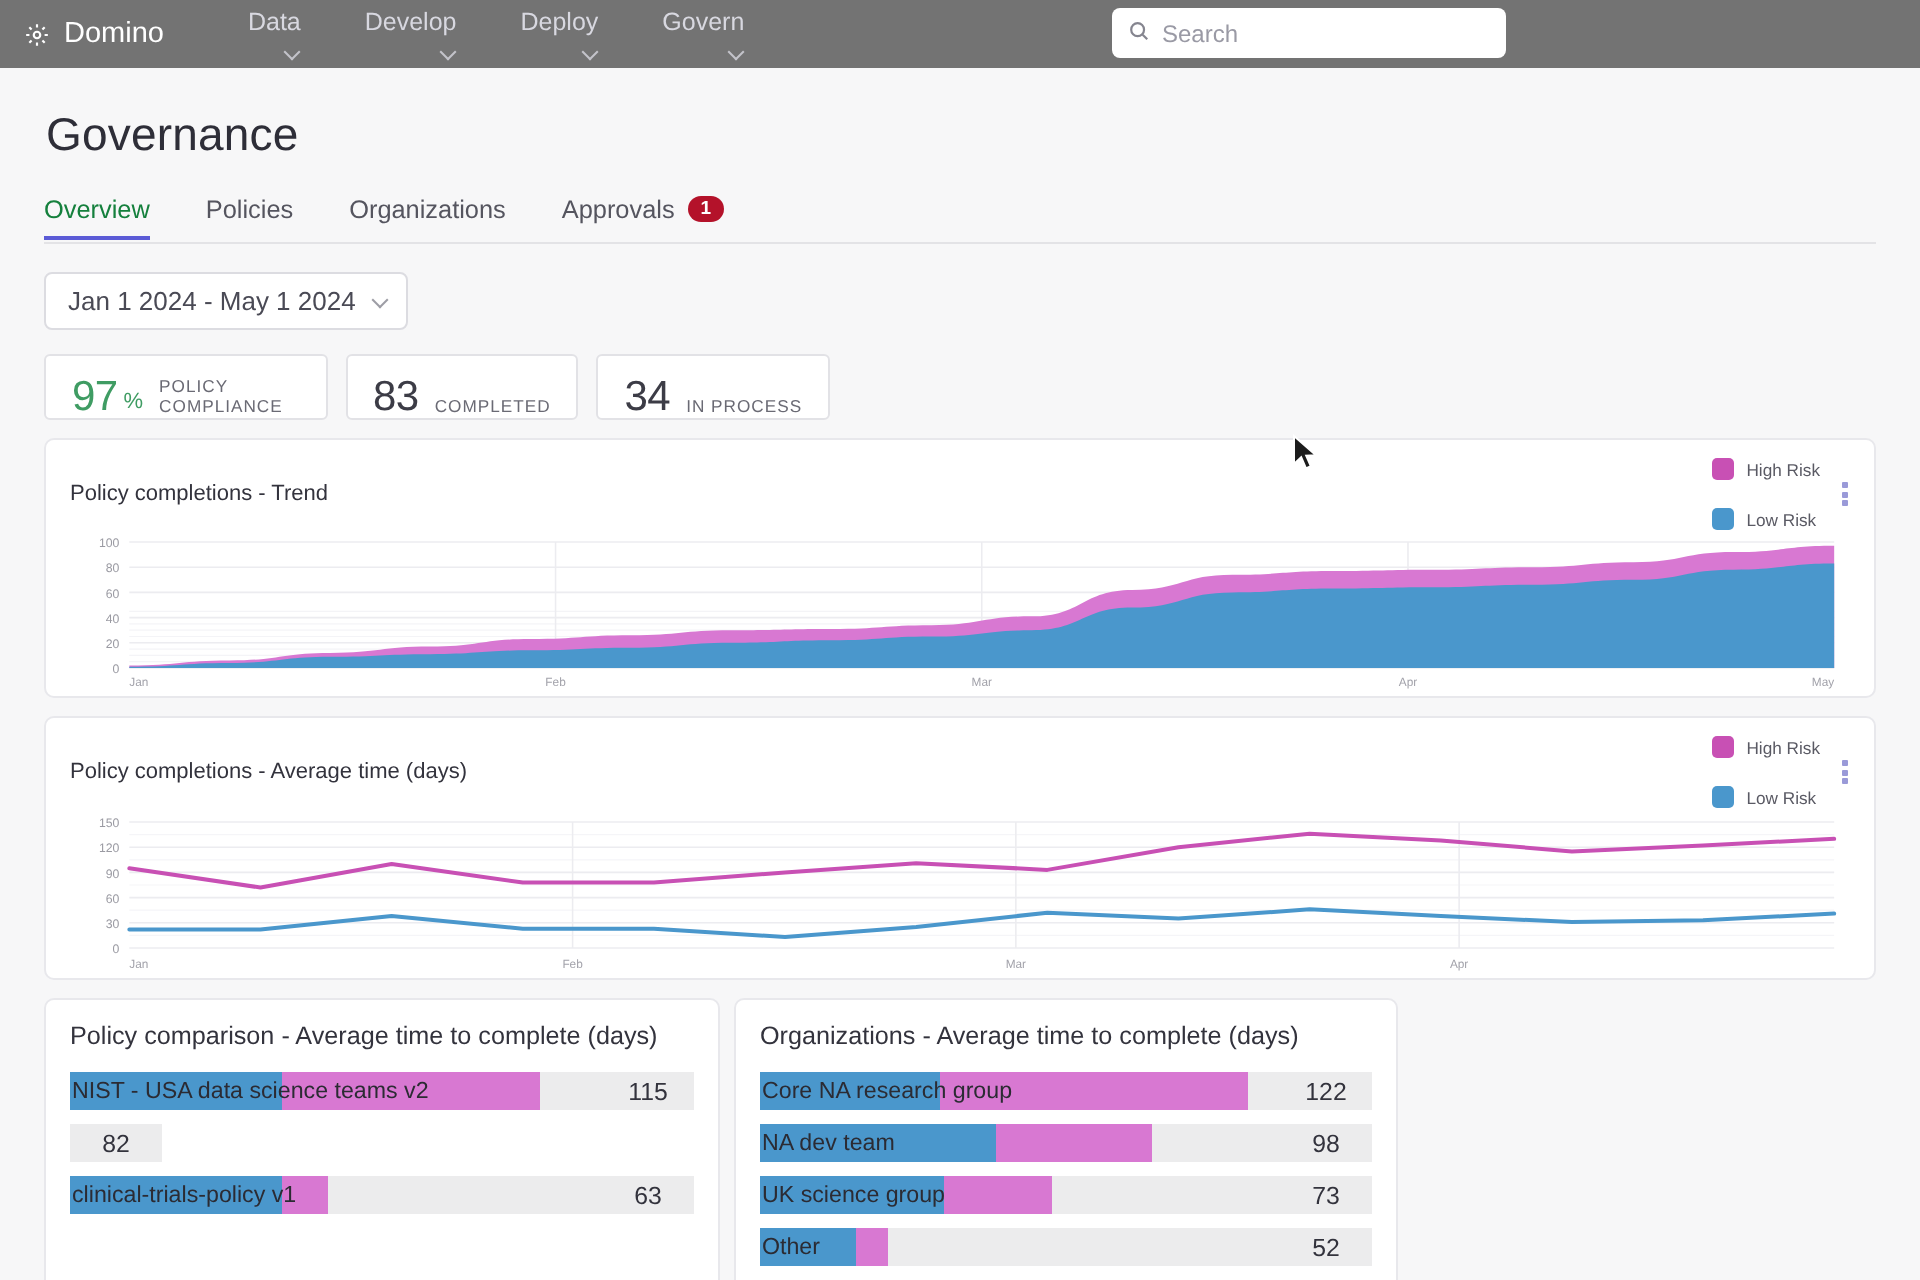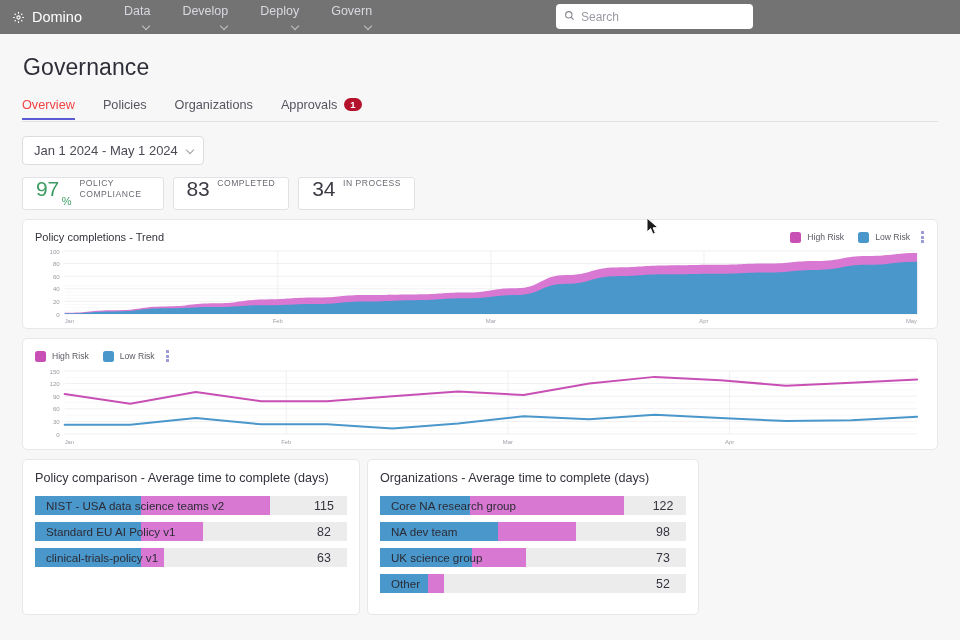--- a/index.html
+++ b/index.html
@@ -47,56 +47,56 @@
 
   
   .page { flex: 1; background: #f7f7f8; padding: 0 22px; overflow: hidden; position: relative; }
   .page-title { font-size: 23px; font-weight: 400; color: #2e2e38; padding: 20px 0 14px 1px; letter-spacing: .1px; }
 
   .tabs { display: flex; align-items: center; gap: 0; border-bottom: 1px solid #e3e3e6; height: 27px; }
   .tab {
     font-size: 12.7px; color: #55555f; padding: 0 0 7px 0; margin-right: 28px; cursor: pointer;
     display: flex; align-items: center; gap: 7px; position: relative; white-space: nowrap;
   }
-  .tab.active { color: #ef4444; }
+  .tab.active { color: #15803d; }
   .tab.active::after {
     content: ""; position: absolute; left: 0; right: 0; bottom: -1px; height: 2px; background: #5b5bd6;
   }
   .badge {
     background: #b4122a; color: #fff; font-size: 9.5px; border-radius: 9px; padding: 1.5px 6px 2px;
     line-height: 1; font-weight: 600;
   }
 
   .daterange {
     margin-top: 14px; display: inline-flex; align-items: center; gap: 9px; background: #fff;
     border: 1px solid #dcdce1; border-radius: 4px; padding: 6px 9px 6px 11px; font-size: 13px; color: #4a4a55;
     cursor: pointer;
   }
   .daterange .caret { color: #85858f; }
 
   .kpis { display: flex; gap: 9px; margin-top: 12px; }
   .kpi {
     background: #fff; border: 1px solid #e2e2e6; border-radius: 3px; height: 33px;
-    display: flex; align-items: flex-start; padding: 0 13px; gap: 8px;
+    display: flex; align-items: flex-end; padding: 0 13px; gap: 8px;
   }
   .kpi-num { font-size: 21px; font-weight: 400; color: #3c3c46; line-height: 1; letter-spacing: -.3px; }
   .kpi-num.green { color: #3f9c63; }
   .kpi-pct { font-size: 11px; color: #3f9c63; margin-left: -5px; align-self: flex-end; padding-bottom: 2px; }
   .kpi-label {
     font-size: 8.6px; color: #6a6a74; letter-spacing: .5px; line-height: 1.25; text-transform: uppercase;
     max-width: 70px;
   }
 
   
   .card {
     background: #fff; border: 1px solid #e8e8ec; border-radius: 5px; margin-top: 9px; position: relative;
   }
   .card-head { display: flex; align-items: center; padding: 9px 11px 3px 12px; }
   .card-title { font-size: 11px; color: #33333d; flex: 1; }
-  .legend { display: flex; align-items: flex-start; gap: 14px; margin-right: 9px; }
+  .legend { display: flex; align-items: flex-start; gap: 14px; margin-right: 9px; flex-direction: column; }
   .legend-item { display: flex; align-items: center; gap: 6px; font-size: 8.6px; color: #5a5a64; }
   .swatch { width: 11px; height: 11px; border-radius: 2.5px; display: inline-block; }
   .kebab { display: flex; flex-direction: column; gap: 1.5px; padding: 2px 2px; cursor: pointer; }
   .kebab i { width: 3px; height: 3px; background: #9a9ad8; border-radius: .5px; display: block; }
 
   .plot { position: relative; padding: 0 12px 2px 12px; }
   .plot svg { display: block; width: 100%; }
 
   
   .bottom-row { display: flex; gap: 7px; margin-top: 9px; }
@@ -104,21 +104,21 @@
     background: #fff; border: 1px solid #e8e8ec; border-radius: 5px; padding: 11px 12px 14px;
   }
   .panel-title { font-size: 12.6px; color: #33333d; margin-bottom: 11px; }
   .bar-row { display: flex; align-items: center; margin-bottom: 7px; height: 19px; }
   .bar-track {
     flex: 1; height: 19px; background: #ececed; position: relative; overflow: hidden; display: flex;
   }
   .seg-blue { background: #4a97cc; height: 100%; }
   .seg-pink { background: #d878d2; height: 100%; }
   .bar-label {
-    position: absolute; left: 11px; top: 0; height: 19px; display: flex; align-items: center;
+    position: absolute; left: 1px; top: 0; height: 19px; display: flex; align-items: center;
     font-size: 11.6px; color: #2b2b33; white-space: nowrap; z-index: 2;
   }
   .bar-value {
     width: 46px; text-align: center; font-size: 12.4px; color: #33333d; background: #ececed; height: 19px;
     display: flex; align-items: center; justify-content: center;
   }
   .cursor { position: absolute; pointer-events: none; z-index: 40; }
 </style>
 </head>
 <body>
@@ -279,20 +279,21 @@
             <text x="892" y="75" text-anchor="end" font-size="6" fill="#a2a2aa" font-family="&quot;Liberation Sans&quot;, sans-serif">May</text>
             <path d="M 30 64.74 C 55.35294117647059 64.74 55.35294117647059 62.22 80.70588235294117 62.22 C 106.05882352941177 62.22 106.05882352941177 58.44 131.41176470588235 58.44 C 156.76470588235293 58.44 156.76470588235293 55.29 182.11764705882354 55.29 C 207.47058823529412 55.29 207.47058823529412 51.51 232.8235294117647 51.51 C 258.17647058823525 51.51 258.17647058823525 49.620000000000005 283.52941176470586 49.620000000000005 C 308.88235294117646 49.620000000000005 308.88235294117646 47.1 334.2352941176471 47.1 C 359.5882352941177 47.1 359.5882352941177 46.47 384.94117647058823 46.47 C 410.2941176470588 46.47 410.2941176470588 44.58 435.6470588235294 44.58 C 461 44.58 461 40.17 486.3529411764706 40.17 C 511.70588235294116 40.17 511.70588235294116 26.939999999999998 537.0588235294117 26.939999999999998 C 562.4117647058823 26.939999999999998 562.4117647058823 19.380000000000003 587.7647058823529 19.380000000000003 C 613.1176470588235 19.380000000000003 613.1176470588235 17.490000000000002 638.4705882352941 17.490000000000002 C 663.8235294117646 17.490000000000002 663.8235294117646 16.86 689.1764705882352 16.86 C 714.5294117647059 16.86 714.5294117647059 15.599999999999994 739.8823529411765 15.599999999999994 C 765.2352941176471 15.599999999999994 765.2352941176471 13.080000000000005 790.5882352941177 13.080000000000005 C 815.9411764705883 13.080000000000005 815.9411764705883 8.04 841.2941176470588 8.04 C 866.6470588235294 8.04 866.6470588235294 4.890000000000001 892 4.890000000000001 L 892 66 L 30 66 Z" fill="#d878d2"></path>
             <path d="M 30 65.37 C 55.35294117647059 65.37 55.35294117647059 63.48 80.70588235294117 63.48 C 106.05882352941177 63.48 106.05882352941177 60.33 131.41176470588235 60.33 C 156.76470588235293 60.33 156.76470588235293 59.07 182.11764705882354 59.07 C 207.47058823529412 59.07 207.47058823529412 57.18 232.8235294117647 57.18 C 258.17647058823525 57.18 258.17647058823525 55.92 283.52941176470586 55.92 C 308.88235294117646 55.92 308.88235294117646 53.4 334.2352941176471 53.4 C 359.5882352941177 53.4 359.5882352941177 52.14 384.94117647058823 52.14 C 410.2941176470588 52.14 410.2941176470588 50.25 435.6470588235294 50.25 C 461 50.25 461 47.1 486.3529411764706 47.1 C 511.70588235294116 47.1 511.70588235294116 35.760000000000005 537.0588235294117 35.760000000000005 C 562.4117647058823 35.760000000000005 562.4117647058823 28.200000000000003 587.7647058823529 28.200000000000003 C 613.1176470588235 28.200000000000003 613.1176470588235 26.310000000000002 638.4705882352941 26.310000000000002 C 663.8235294117646 26.310000000000002 663.8235294117646 25.68 689.1764705882352 25.68 C 714.5294117647059 25.68 714.5294117647059 24.419999999999995 739.8823529411765 24.419999999999995 C 765.2352941176471 24.419999999999995 765.2352941176471 21.900000000000006 790.5882352941177 21.900000000000006 C 815.9411764705883 21.900000000000006 815.9411764705883 16.86 841.2941176470588 16.86 C 866.6470588235294 16.86 866.6470588235294 13.71 892 13.71 L 892 66 L 30 66 Z" fill="#4a97cc"></path>
           </svg>
       </div>
     </div>
 
     
     <div class="card">
       <div class="card-head">
+        <div class="card-title">Policy completions - Average time (days)</div>
         <div class="legend">
           <div class="legend-item">
             <span class="swatch" style="background:#c850b4"></span>
             <span>High Risk</span>
           </div>
           <div class="legend-item">
             <span class="swatch" style="background:#4a97cc"></span>
             <span>Low Risk</span>
           </div>
         </div>
@@ -341,25 +342,20 @@
         <div id="bars-policy">
             <div class="bar-row">
               <div class="bar-track">
                 <div class="seg-blue" style="width: 40%;"></div>
                 <div class="seg-pink" style="width: 48.4615%;"></div>
                 <div class="bar-label">NIST - USA data science teams v2</div>
               </div>
               <div class="bar-value">115</div>
             </div>
             <div class="bar-row">
-              <div class="bar-track">
-                <div class="seg-blue" style="width: 40%;"></div>
-                <div class="seg-pink" style="width: 23.0769%;"></div>
-                <div class="bar-label">Standard EU AI Policy v1</div>
-              </div>
               <div class="bar-value">82</div>
             </div>
             <div class="bar-row">
               <div class="bar-track">
                 <div class="seg-blue" style="width: 40%;"></div>
                 <div class="seg-pink" style="width: 8.46154%;"></div>
                 <div class="bar-label">clinical-trials-policy v1</div>
               </div>
               <div class="bar-value">63</div>
             </div>

